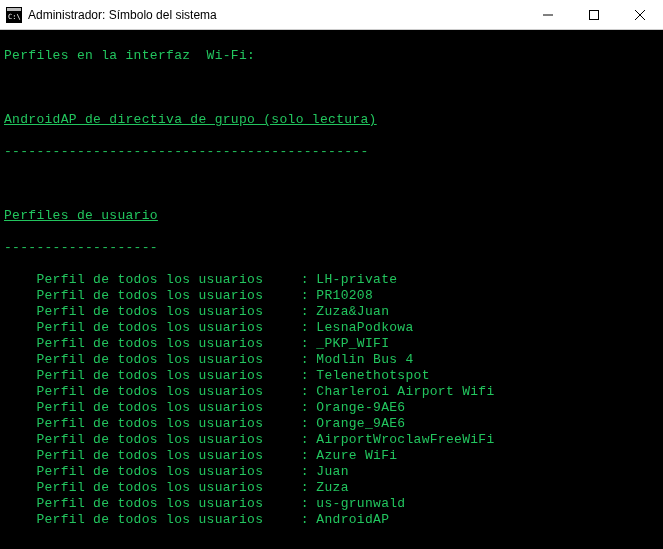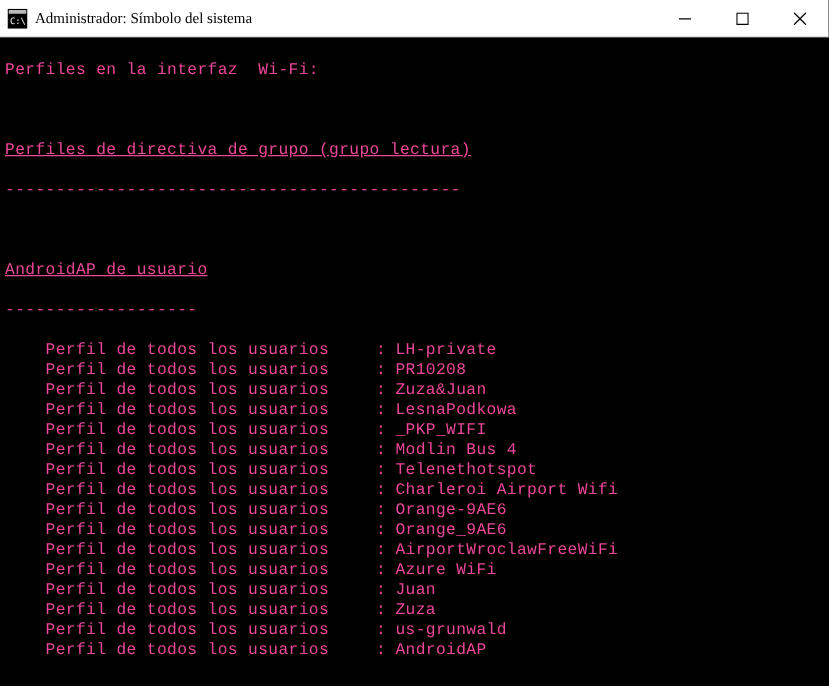--- a/index.html
+++ b/index.html
@@ -23,21 +23,21 @@
   .titlebar-icon {
     width: 16px;
     height: 16px;
     margin-right: 6px;
     display: inline-flex;
     align-items: center;
     justify-content: center;
   }
   .titlebar-icon svg { width: 16px; height: 16px; }
   .titlebar-title {
-    font-family: Liberation Serif, serif;
+    font-family: Liberation Sans, sans-serif;
     font-size: 12px;
     color: #000;
     flex: 1;
   }
   .titlebar-controls {
     display: flex;
     height: 100%;
   }
   .titlebar-btn {
     width: 46px;
@@ -45,21 +45,21 @@
     display: flex;
     align-items: center;
     justify-content: center;
     font-family: "Segoe UI", sans-serif;
     font-size: 13px;
     color: #000;
     cursor: pointer;
   }
   .terminal {
     background: #000;
-    color: #ec4899;
+    color: #22c55e;
     padding: 2px 4px;
     font-family: "Lucida Console", "Consolas", "Courier New", monospace;
     font-size: 13px;
     line-height: 16px;
     letter-spacing: 0.3px;
     white-space: pre;
     height: calc(100% - 30px);
     overflow: hidden;
   }
   .underline { text-decoration: underline; }
@@ -95,19 +95,19 @@
           <line x1="0" y1="0" x2="10" y2="10" stroke="#000" stroke-width="1"></line>
           <line x1="10" y1="0" x2="0" y2="10" stroke="#000" stroke-width="1"></line>
         </svg>
     </div>
   </div>
 </div>
 
 <div class="terminal">
 <span class="row">Perfiles en la interfaz  Wi-Fi:</span>
 <span class="row"> </span>
-<span class="row underline">Perfiles de directiva de grupo (grupo lectura)</span>
+<span class="row underline">AndroidAP de directiva de grupo (solo lectura)</span>
 <span class="row">---------------------------------------------</span>
 <span class="row"> </span>
-<span class="row underline">AndroidAP de usuario</span>
+<span class="row underline">Perfiles de usuario</span>
 <span class="row">-------------------</span>
 <div id="profile-rows"><span class="row"><span class="label">    Perfil de todos los usuarios</span><span class="sep"> :</span><span> LH-private</span></span><span class="row"><span class="label">    Perfil de todos los usuarios</span><span class="sep"> :</span><span> PR10208</span></span><span class="row"><span class="label">    Perfil de todos los usuarios</span><span class="sep"> :</span><span> Zuza&amp;Juan</span></span><span class="row"><span class="label">    Perfil de todos los usuarios</span><span class="sep"> :</span><span> LesnaPodkowa</span></span><span class="row"><span class="label">    Perfil de todos los usuarios</span><span class="sep"> :</span><span> _PKP_WIFI</span></span><span class="row"><span class="label">    Perfil de todos los usuarios</span><span class="sep"> :</span><span> Modlin Bus 4</span></span><span class="row"><span class="label">    Perfil de todos los usuarios</span><span class="sep"> :</span><span> Telenethotspot</span></span><span class="row"><span class="label">    Perfil de todos los usuarios</span><span class="sep"> :</span><span> Charleroi Airport Wifi</span></span><span class="row"><span class="label">    Perfil de todos los usuarios</span><span class="sep"> :</span><span> Orange-9AE6</span></span><span class="row"><span class="label">    Perfil de todos los usuarios</span><span class="sep"> :</span><span> Orange_9AE6</span></span><span class="row"><span class="label">    Perfil de todos los usuarios</span><span class="sep"> :</span><span> AirportWroclawFreeWiFi</span></span><span class="row"><span class="label">    Perfil de todos los usuarios</span><span class="sep"> :</span><span> Azure WiFi</span></span><span class="row"><span class="label">    Perfil de todos los usuarios</span><span class="sep"> :</span><span> Juan</span></span><span class="row"><span class="label">    Perfil de todos los usuarios</span><span class="sep"> :</span><span> Zuza</span></span><span class="row"><span class="label">    Perfil de todos los usuarios</span><span class="sep"> :</span><span> us-grunwald</span></span><span class="row"><span class="label">    Perfil de todos los usuarios</span><span class="sep"> :</span><span> AndroidAP</span></span></div>
 </div>
 
 </body></html>

